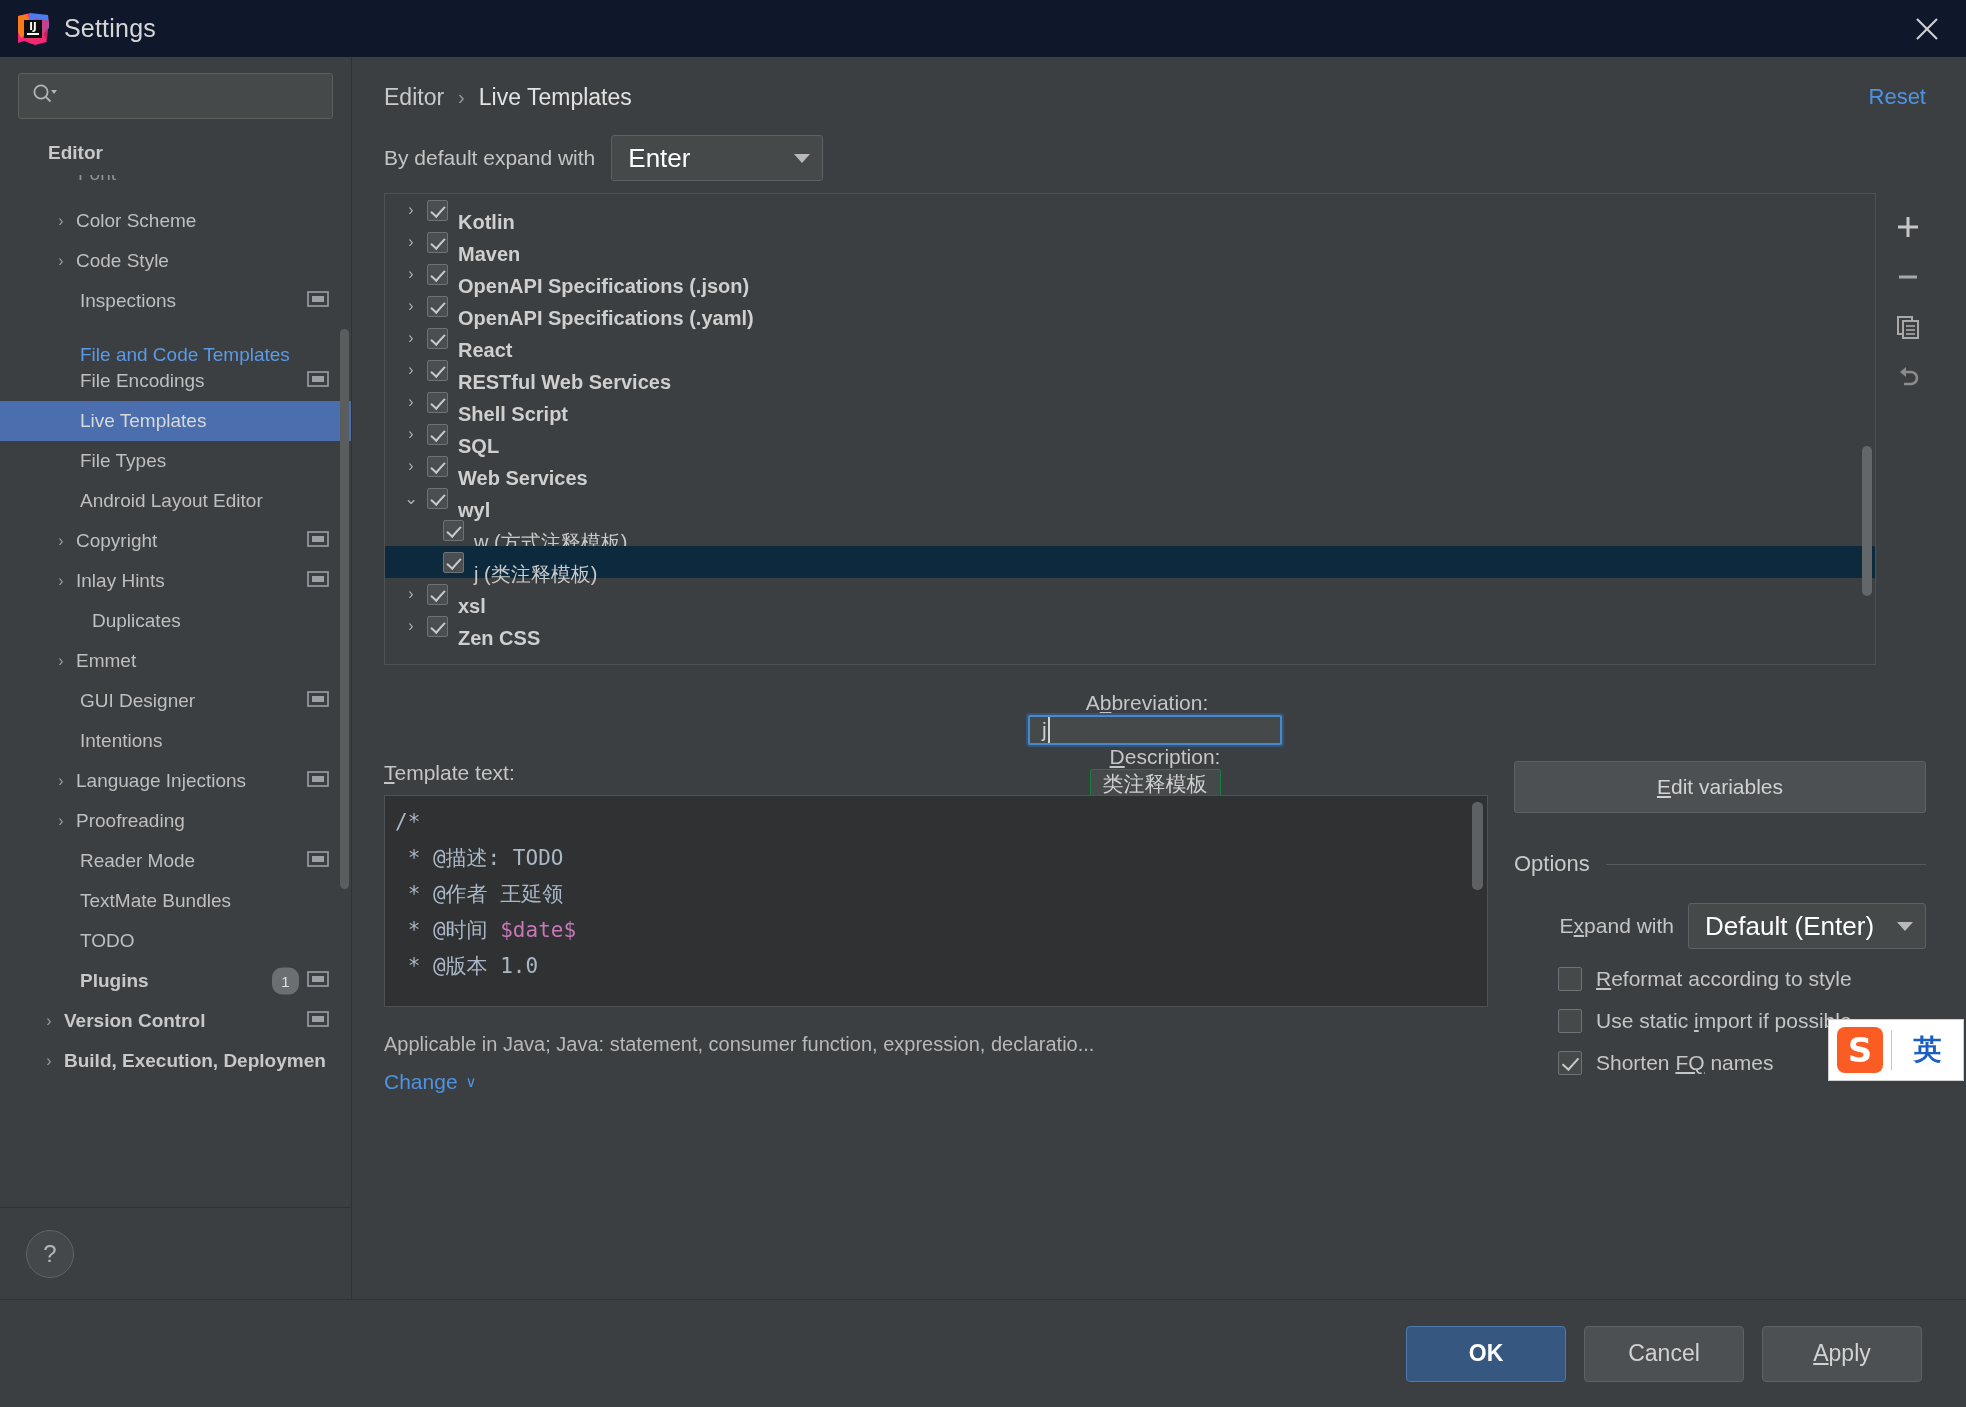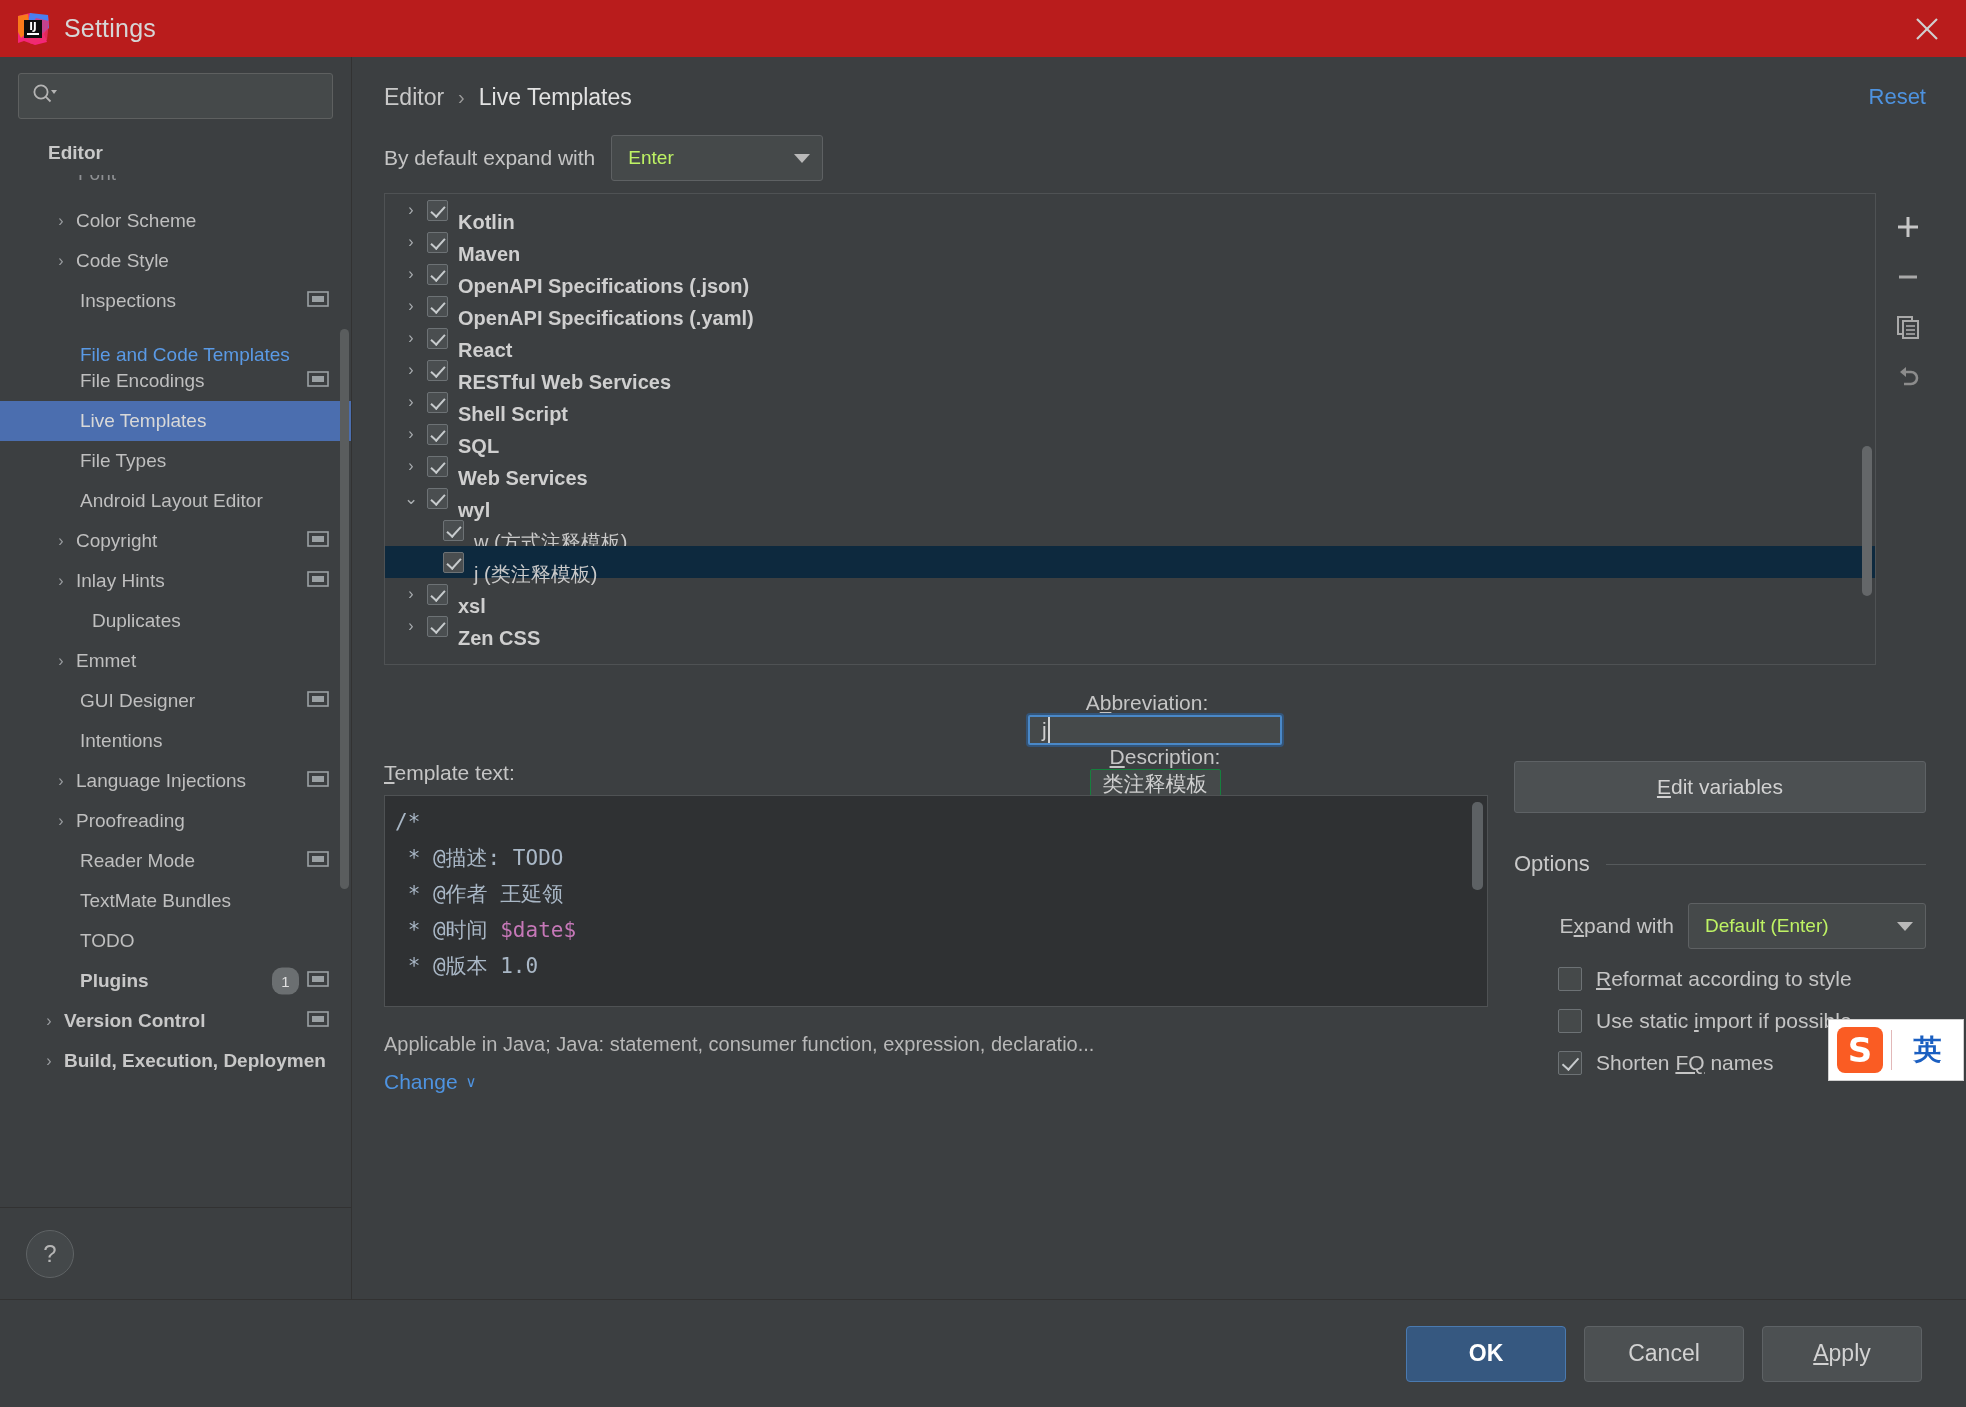--- a/index.html
+++ b/index.html
@@ -13,21 +13,21 @@
   .window {
     position: relative;
     width: 1966px; height: 1407px;
     background: #3c3f41;
     display: flex; flex-direction: column;
   }
 
   
   .titlebar {
     height: 57px; min-height: 57px;
-    background: #b91c1c;
+    background: #0f172a;
     display: flex; align-items: center;
     padding: 0 14px 0 16px;
     position: relative;
   }
   .ij-logo { width: 34px; height: 34px; position: relative; margin-right: 14px; flex: none; }
   .ij-logo svg { display: block; }
   .title-text { font-size: 25px; color: #d6d6d6; letter-spacing: .2px; }
   .close-btn {
     position: absolute; right: 18px; top: 50%; transform: translateY(-50%);
     width: 42px; height: 42px; display: flex; align-items: center; justify-content: center;
@@ -117,21 +117,21 @@
 
   .expandwith-row {
     display: flex; align-items: center; padding: 12px 0 0 32px; height: 66px;
   }
   .expandwith-label { font-size: 21px; color: #c4c4c4; margin-right: 16px; }
   .combo {
     background: #45494a; border: 1px solid #5e6163; border-radius: 3px;
     height: 46px; display: flex; align-items: center; padding: 0 12px 0 16px;
     min-width: 210px; cursor: pointer;
   }
-  .combo .combo-val { font-size: 19px; color: #bef264; flex: 1; }
+  .combo .combo-val { font-size: 26px; color: #ffffff; flex: 1; }
   .combo .caret {
     width: 0; height: 0; margin-left: 14px;
     border-left: 8px solid transparent; border-right: 8px solid transparent;
     border-top: 9px solid #b9b9b9;
   }
 
   
   .tree-area {
     margin: 8px 26px 0 32px; display: flex; position: relative;
     height: 472px;

